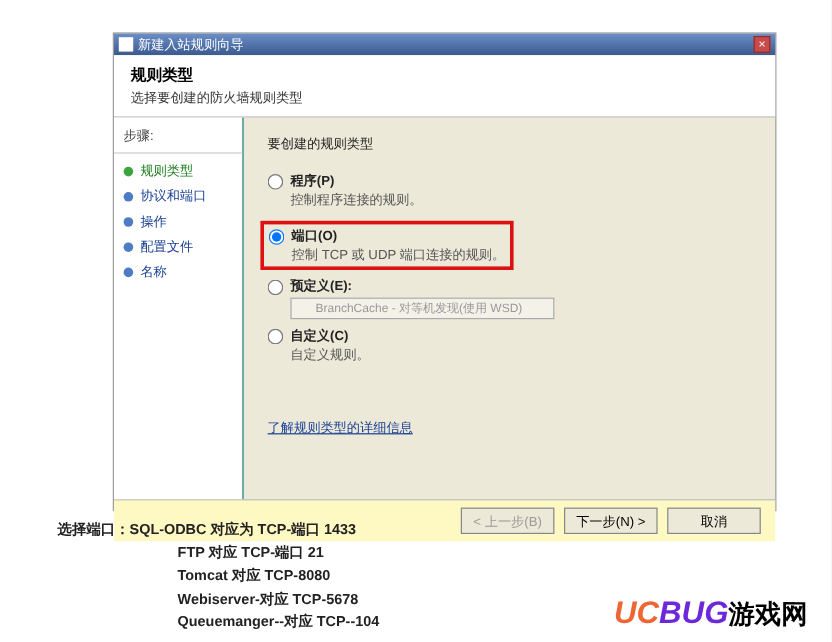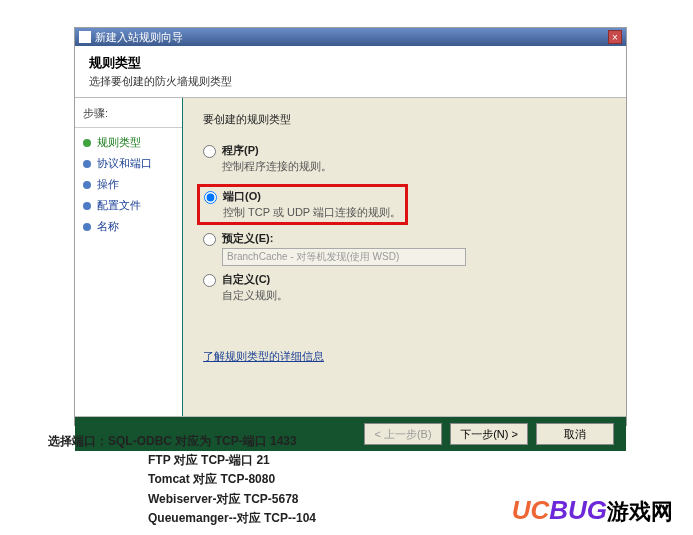--- a/index.html
+++ b/index.html
@@ -1,17 +1,17 @@
 <!DOCTYPE html>
 <html><head>
   <meta charset="utf-8">
   <style>
     * { margin: 0; padding: 0; box-sizing: border-box; font-family: "Microsoft YaHei", SimSun, sans-serif; }
     body { width: 693px; height: 535px; background: #fff; position: relative; }
-    .wizard { position: absolute; left: 74px; top: 27px; width: 553px; height: 399px; background: #ece9d8; border: 1px solid #9f9f9f; }
+    .wizard { position: absolute; left: 94px; top: 27px; width: 553px; height: 399px; background: #ece9d8; border: 1px solid #9f9f9f; }
     .titlebar { height: 18px; background: linear-gradient(#6b8ec9,#3b5a8e); display: flex; align-items: center; padding: 0 4px; color: #fff; font-size: 11px; }
     .titlebar .icon { width: 12px; height: 12px; background: #fff; margin-right: 4px; display: inline-block; }
     .titlebar .title { flex: 1; }
     .titlebar .close { width: 14px; height: 14px; background: #c84a4a; color: #fff; display: flex; align-items: center; justify-content: center; font-size: 10px; border: 1px solid #8a2e2e; cursor: pointer; }
     .header { background: #fff; border-bottom: 1px solid #bbb; padding: 8px 14px; }
     .header-title { font-size: 13px; font-weight: bold; color: #000; }
     .header-sub { font-size: 11px; color: #333; margin-top: 2px; }
     .body { display: flex; height: 318px; }
     .sidebar { width: 108px; background: #fff; border-right: 1px solid #0f766e; padding-top: 6px; }
     .sidebar-h { font-size: 11px; color: #444; padding: 2px 8px 6px; border-bottom: 1px solid #ccc; margin-bottom: 4px; }
@@ -22,23 +22,23 @@
     .bullet.blue { background: #4e7cc4; }
     .content { flex: 1; padding: 14px 20px; font-size: 11px; color: #222; }
     .content-q { margin-bottom: 16px; }
     .opt { display: flex; align-items: flex-start; margin-bottom: 6px; }
     .opt input[type=radio] { margin-top: 2px; margin-right: 6px; }
     .opt-body { flex: 1; }
     .opt-title { font-weight: bold; }
     .opt-desc { color: #555; margin-top: 1px; }
     .highlight { border: 3px solid #d11; padding: 2px 4px; margin: 4px 0 6px -6px; display: inline-block; }
     .highlight .opt { margin-bottom: 0; }
-    .combo { width: 244px; height: 18px; border: 1px solid #aaa; background: #f3f1e8; color: #999; font-size: 10px; padding: 0 4px; margin-top: 2px; }
+    .combo { width: 220px; height: 18px; border: 1px solid #aaa; background: #f3f1e8; color: #999; font-size: 10px; padding: 0 20px; margin-top: 2px; }
     .link { color: #1a3f95; text-decoration: underline; cursor: pointer; font-size: 11px; display: inline-block; margin-top: 40px; }
-    .footer { border-top: 1px solid #bbb; padding: 6px 12px; display: flex; justify-content: flex-end; gap: 8px; background: #14532d; }
+    .footer { border-top: 1px solid #bbb; padding: 6px 12px; display: flex; justify-content: flex-end; gap: 8px; background: #fef9c3; }
     .btn { min-width: 78px; height: 22px; font-size: 11px; border: 1px solid #888; background: #ece9d8; cursor: pointer; padding: 0 8px; }
     .btn:disabled { color: #999; }
     .notes { position: absolute; left: 48px; top: 432px; font-size: 12px; color: #222; line-height: 1.6; font-weight: bold; }
     .notes .l0 { }
     .notes .lx { margin-left: 100px; }
     .logo { position: absolute; right: 20px; bottom: 8px; text-align: right; }
     .logo .l1 { font-size: 26px; font-weight: 900; font-style: italic; }
     .logo .l1 .u { color: #e63; }
     .logo .l1 .c { color: #6d28d9; text-align: right; }
     .logo .l1 .han { color: #000; font-style: normal; font-size: 22px; }

